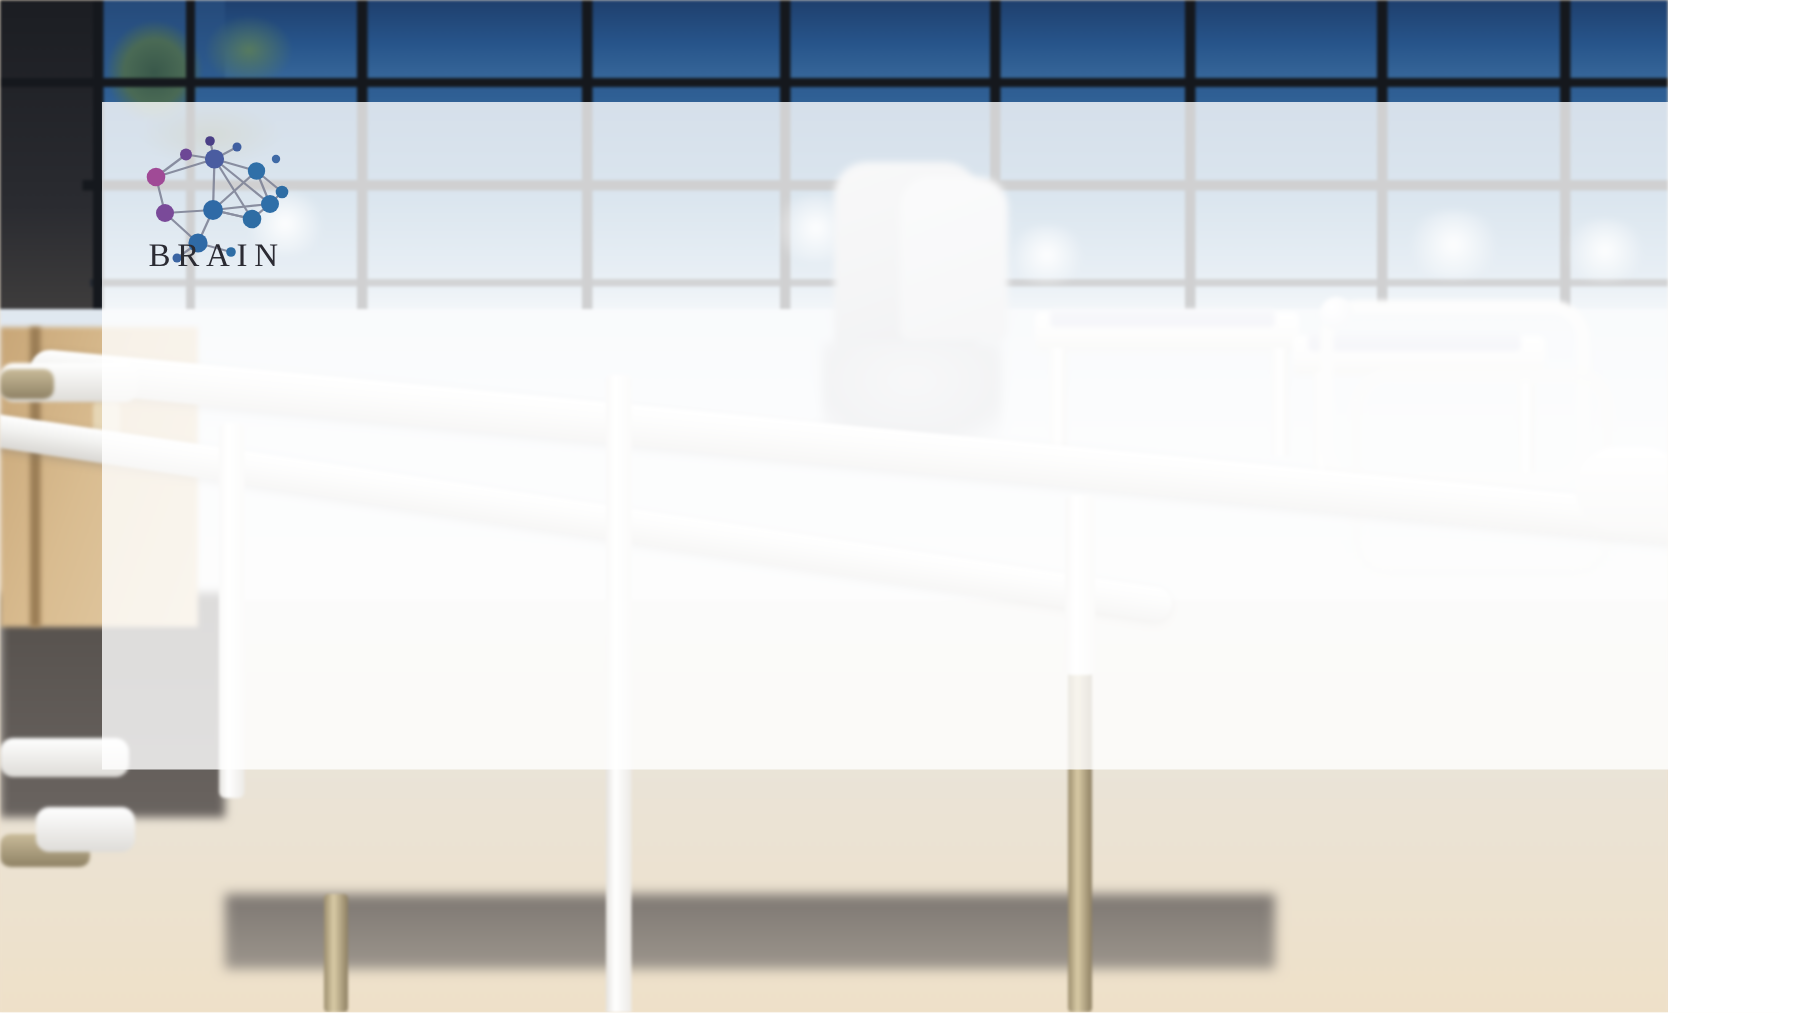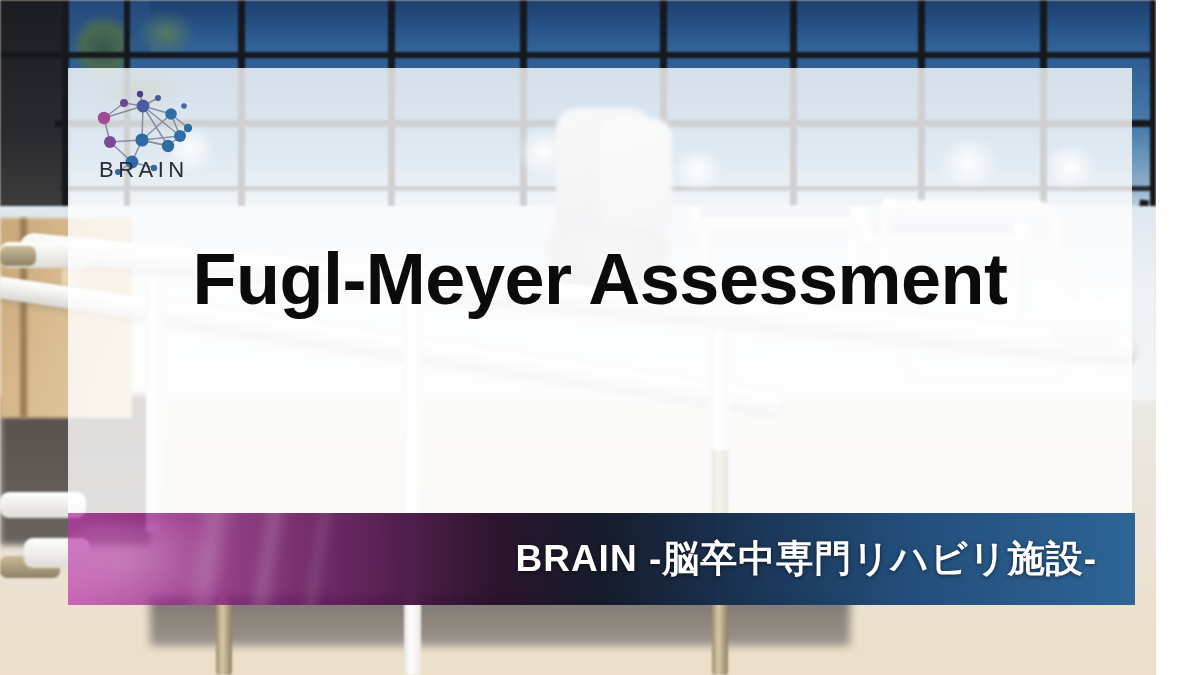--- a/index.html
+++ b/index.html
@@ -6,23 +6,22 @@
   html, body {
     margin: 0;
     padding: 0;
     background: #ffffff;
   }
   #stage {
     position: relative;
     width: 1112px;
     height: 675px;
     overflow: hidden;
-    font-family: Liberation Sans, sans-serif;
+    font-family: Liberation Serif, serif;
     background: #efe2cd;
-    padding-left: 44px;
   }
 
   
   .photo {
     position: absolute;
     inset: 0;
     overflow: hidden;
     filter: blur(1.1px);
   }
   
@@ -453,23 +452,15 @@
           <circle cx="72" cy="62" r="6.2" fill="#2e6da4"></circle>
           <circle cx="36" cy="78" r="6.4" fill="#2f6aa6"></circle>
           <circle cx="58" cy="84" r="3.2" fill="#2e6da4"></circle>
           <circle cx="22" cy="88" r="3" fill="#3a64a2"></circle>
           <circle cx="88" cy="22" r="2.8" fill="#3f6aa6"></circle>
         </g>
     </svg>
   </div>
   <div class="logo-word">BRAIN</div>
 
-  <div class="headline">Fugl-Meyer Assessment</div>
-
-  <div class="banner">
-    <div class="banner-blob"></div>
-    <div class="banner-streak" style="left:120px;"></div>
-    <div class="banner-streak" style="left:186px;width:26px;"></div>
-    <div class="banner-streak" style="left:240px;width:18px;opacity:.7;"></div>
-    <div class="banner-text">BRAIN -脳卒中専門リハビリ施設-</div>
-  </div>
+
 
 </div>
 
 </body></html>

